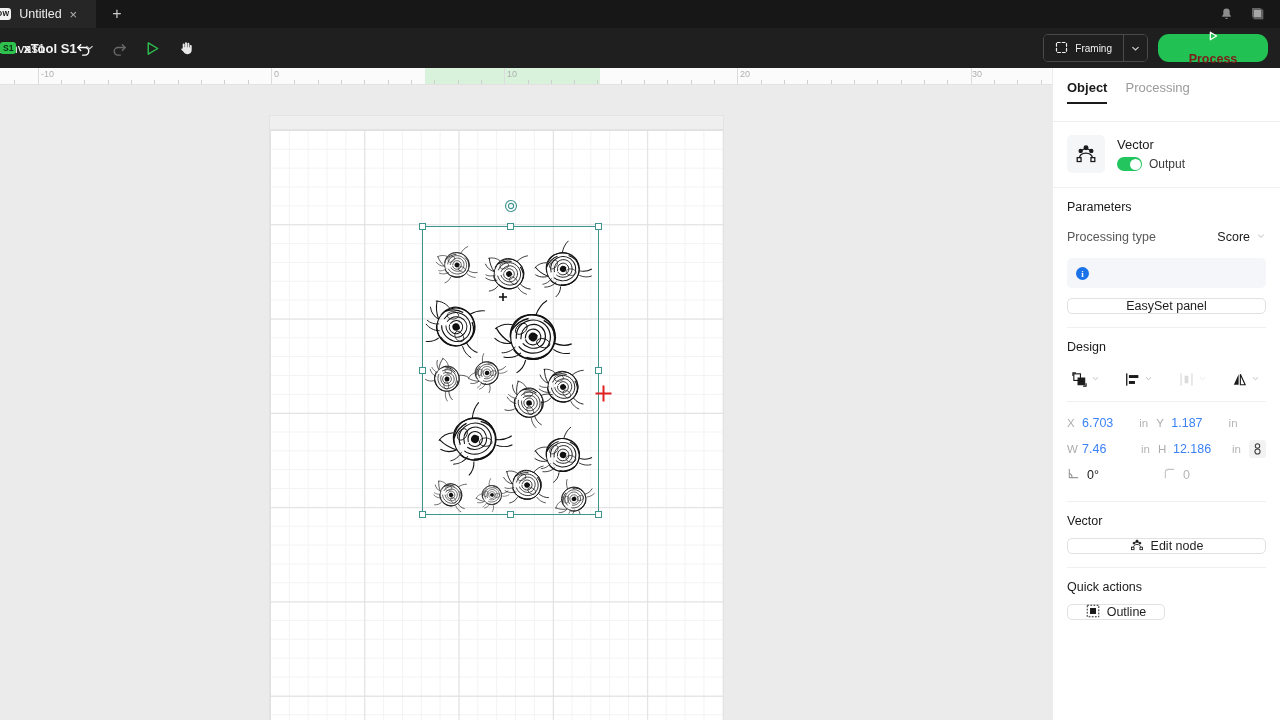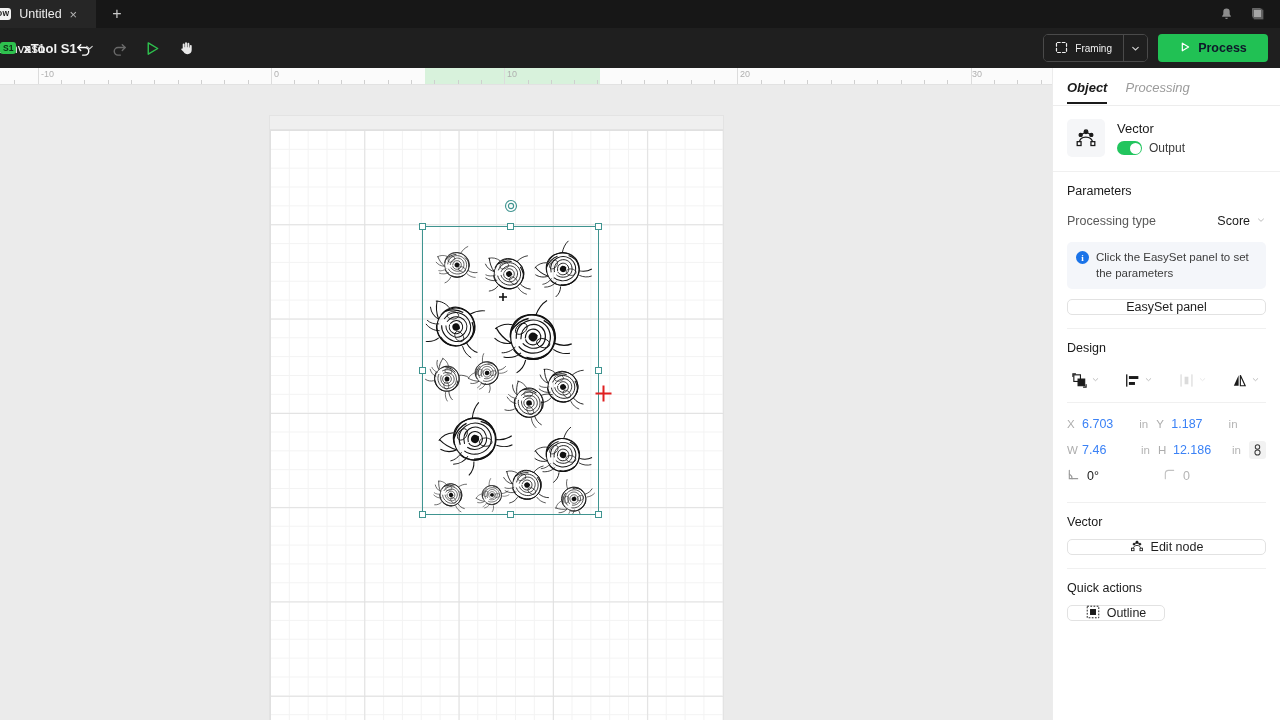--- a/index.html
+++ b/index.html
@@ -76,23 +76,24 @@
     display: flex; align-items: center; gap: 7px; padding: 0 11px;
     color: #f0f0f0; font-size: 10px; cursor: pointer; background: #1f1f1f;
   }
   .framing-caret {
     width: 24px; display: flex; align-items: center; justify-content: center;
     border-left: 1px solid #4a4a4a; color: #d0d0d0; cursor: pointer;
     background: #1f1f1f;
   }
   .process-btn {
     display: flex; align-items: center; justify-content: center; gap: 7px;
-    height: 28px; padding: 0 16px; background: #21c154; color: #0f172a;
-    font-size: 12.5px; font-weight: 600; border-radius: 4px; cursor: pointer;
+    height: 28px; padding: 0 16px; background: #21c154; color: #7f1d1d;
+    font-size: 12.5px; font-weight: 600; border-radius: 11px; cursor: pointer;
     min-width: 110px;
+    flex-direction: column;
   }
 
   
   .ruler-h {
     position: absolute; left: 0; top: 68px; width: 1052px; height: 17px;
     background: #fbfbfb; border-bottom: 1px solid #e2e2e2; overflow: hidden;
   }
   .ruler-band {
     position: absolute; top: 0; height: 17px; background: #d8f2dc;
   }
@@ -154,21 +155,21 @@
   }
 
   
   .panel {
     position: absolute; right: 0; top: 68px; width: 228px; height: 652px;
     background: #ffffff; border-left: 1px solid #ececec;
     overflow: hidden;
   }
   .ptabs {
     display: flex; gap: 18px; padding: 12px 14px 0 14px;
-    border-bottom: 1px solid #ededed; height: 38px; align-items: flex-start; font-style: italic;
+    border-bottom: 1px solid #ededed; height: 54px; align-items: flex-start;
   }
   .ptab {
     font-size: 13px; color: #9b9b9b; cursor: pointer; padding-bottom: 8px;
     position: relative;
   }
   .ptab.active { color: #1a1a1a; font-weight: 700; }
   .ptab.active::after {
     content: ""; position: absolute; left: 0; right: 0; bottom: -1px;
     height: 2px; background: #1a1a1a;
   }
@@ -512,21 +513,20 @@
             <svg width="10" height="10" viewBox="0 0 12 12" fill="none" stroke="#bdbdbd" stroke-width="1.2" stroke-linecap="round">
                 <path d="M3 4.8 L6 7.6 L9 4.8"></path>
               </svg>
           </span>
         </span>
       </div>
 
 
       <div class="infobox">
         <span class="info-icon">i</span>
-        <span class="info-text">Click the EasySet panel to set the parameters</span>
       </div>
 
       <div class="btn-outline">EasySet panel</div>
 
       <div class="divider"></div>
     </div>
 
     <div class="sect">
       <div class="sect-title">Design</div>
 

